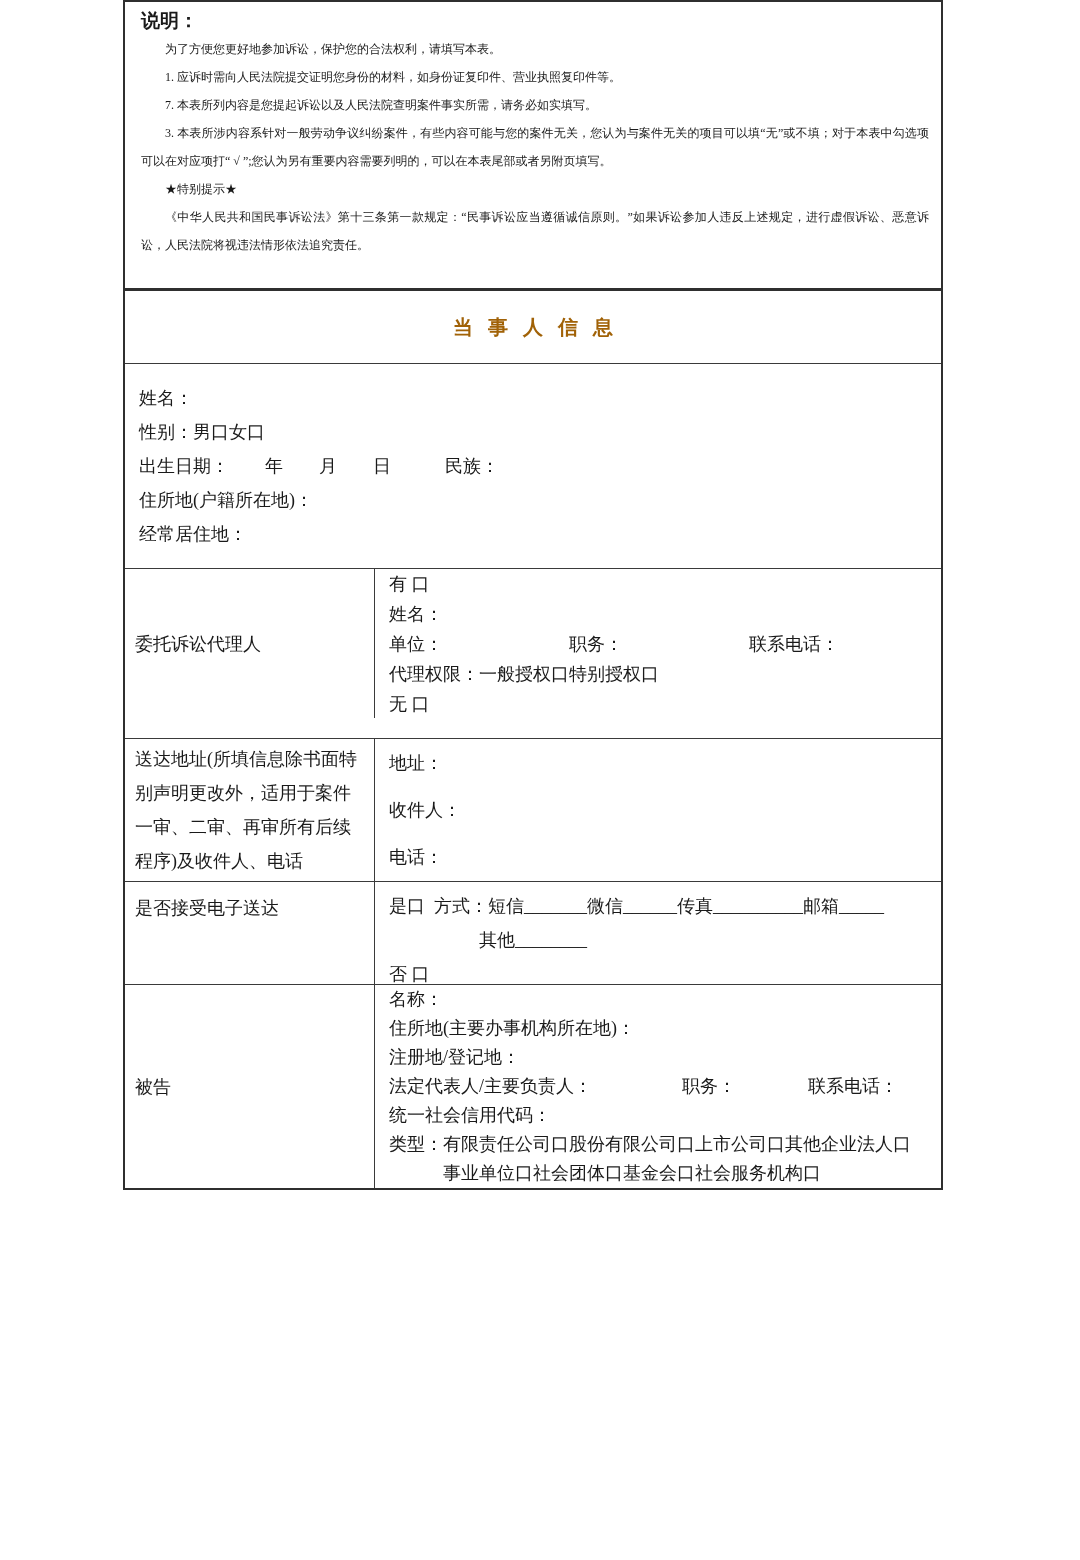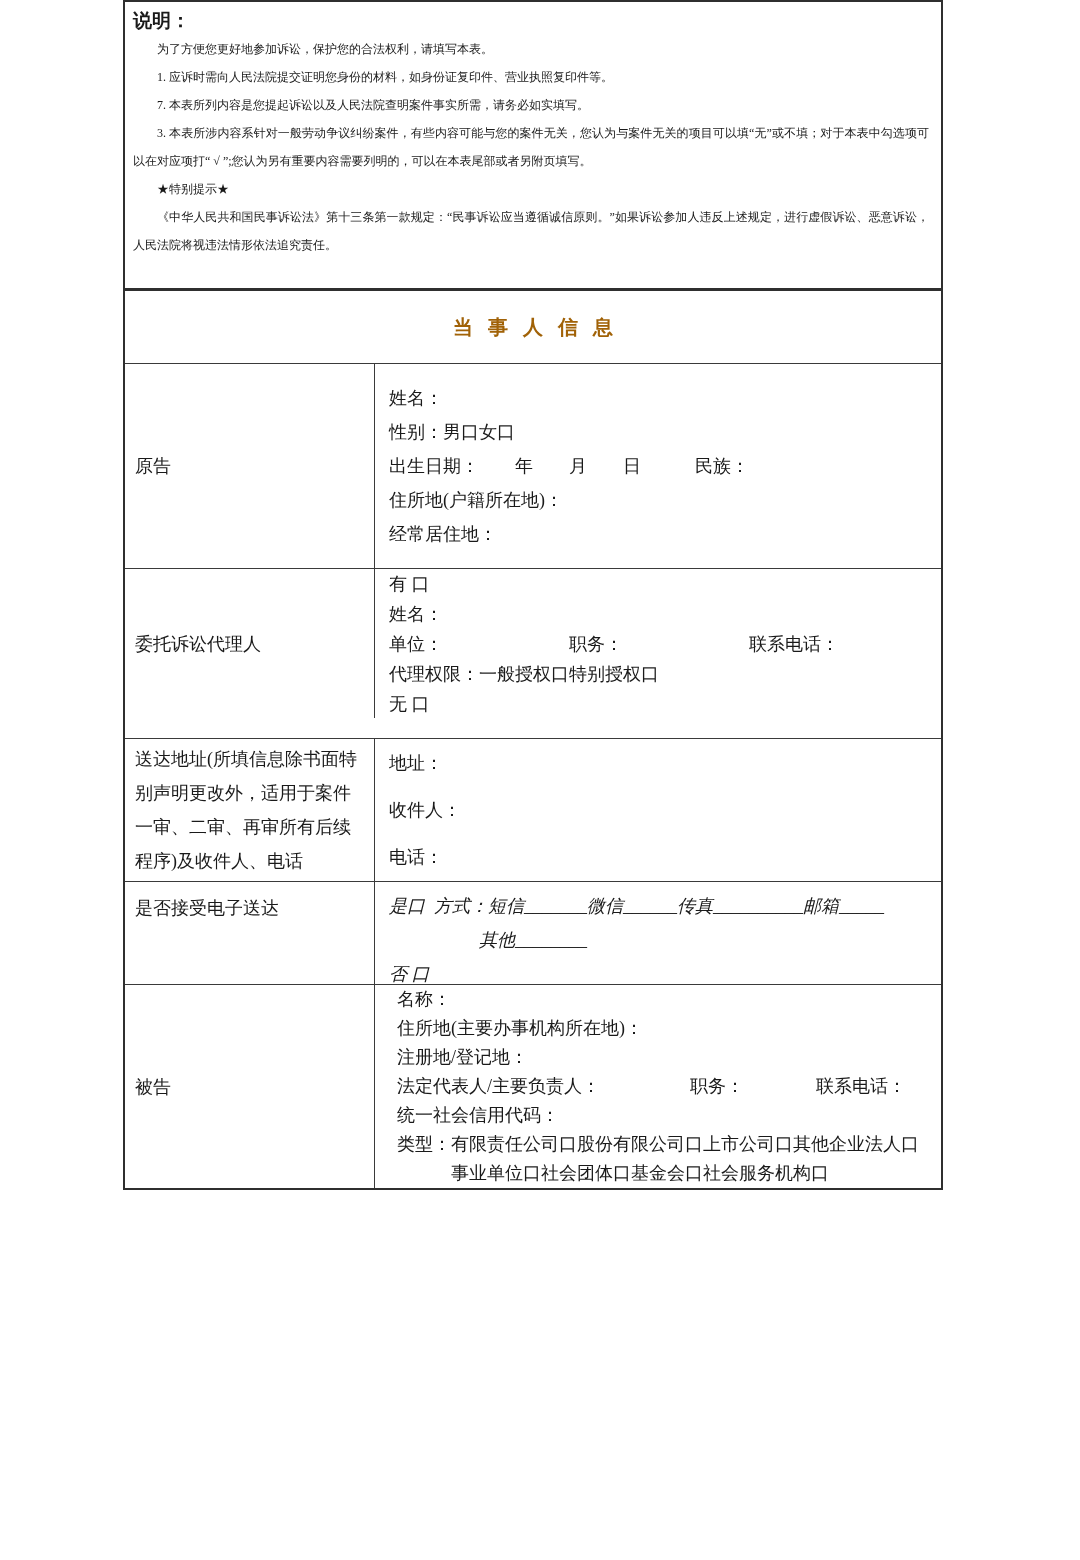--- a/index.html
+++ b/index.html
@@ -14,21 +14,21 @@
   .doc-title, .doc-subtitle {
     font-size: 37px; font-weight: bold; line-height: 43px;
     color: #0d0d0d; letter-spacing: 1px;
   }
   .form-table {
     width: 820px; margin-left: 123px;
     border: 2px solid #2f2f2f;
   }
   
   .row-instructions {
-    height: 286px; padding: 5px 12px 0 8px; overflow: visible;
+    height: 286px; padding: 5px 12px 0 16px; overflow: visible;
   }
   .instr-heading { font-weight: bold; font-size: 19px; line-height: 28px; }
   .instr-p {
     font-size: 12px; line-height: 28px; text-indent: 2em;
     text-align: justify;
   }
   
   .trow { display: flex; border-top: 1px solid #3a3a3a; }
   .header-row {
     border-top: 3px solid #2f2f2f;
@@ -50,24 +50,24 @@
   }
   .line { white-space: pre; }
   .row-plaintiff { height: 205px; }
   .row-plaintiff .line { line-height: 34px; }
   .row-agent { height: 150px; }
   .row-agent .line { line-height: 30px; }
   .row-address { height: 143px; margin-top: 20px; }
   .row-address .line { line-height: 47px; }
   .row-edelivery { height: 103px; }
   .row-edelivery .label-cell { align-items: flex-start; padding-top: 9px; }
-  .row-edelivery .content-cell { justify-content: flex-start; padding-top: 7px; font-style: italic; }
+  .row-edelivery .content-cell { justify-content: flex-start; padding-top: 7px; }
   .row-edelivery .line { line-height: 34px; }
   .row-defendant { height: 204px; }
-  .row-defendant .line { line-height: 29px; margin-left: 8px; }
+  .row-defendant .line { line-height: 29px; }
 </style>
 </head>
 <body>
 
 <div class="page">
 
 
   <div class="form-table">
 
     <section class="row-instructions">
@@ -78,21 +78,20 @@
       <p class="instr-p">3. 本表所涉内容系针对一般劳动争议纠纷案件，有些内容可能与您的案件无关，您认为与案件无关的项目可以填“无”或不填；对于本表中勾选项可以在对应项打“ √ ”;您认为另有重要内容需要列明的，可以在本表尾部或者另附页填写。</p>
       <p class="instr-p">★特别提示★</p>
       <p class="instr-p">《中华人民共和国民事诉讼法》第十三条第一款规定：“民事诉讼应当遵循诚信原则。”如果诉讼参加人违反上述规定，进行虚假诉讼、恶意诉讼，人民法院将视违法情形依法追究责任。</p>
     </section>
 
     <div class="trow header-row">
       <span class="header-title">当事人信息</span>
     </div>
 
     <div class="trow row-plaintiff">
-      <div class="label-cell">原告</div>
       <div class="content-cell">
         <div class="line">姓名：</div>
         <div class="line">性别：男口女口</div>
         <div class="line">出生日期：　　年　　月　　日　　　民族：</div>
         <div class="line">住所地(户籍所在地)：</div>
         <div class="line">经常居住地：</div>
       </div>
     </div>
 
     <div class="trow row-agent">

